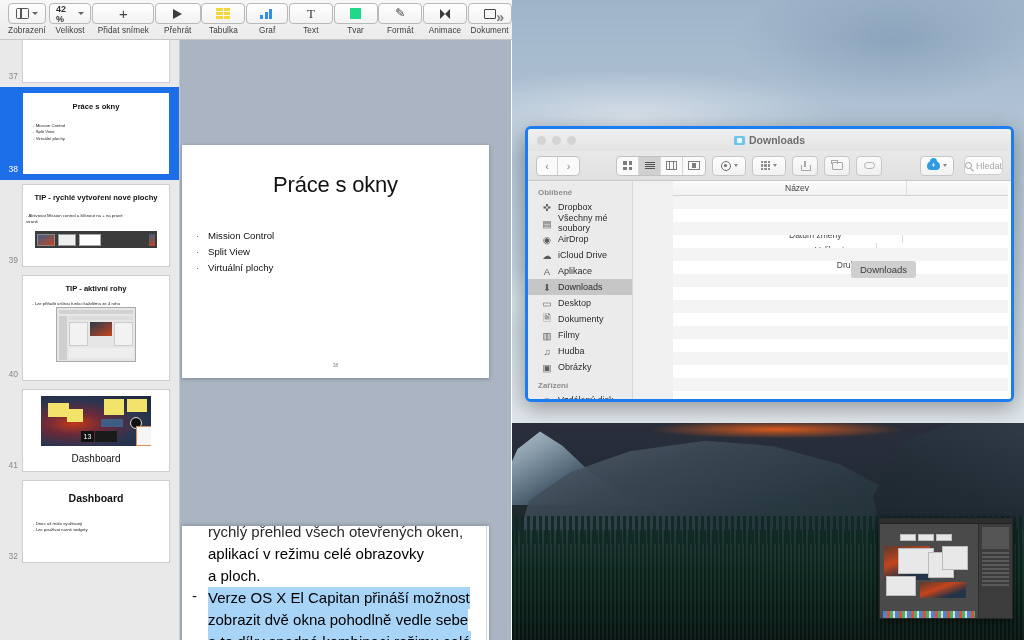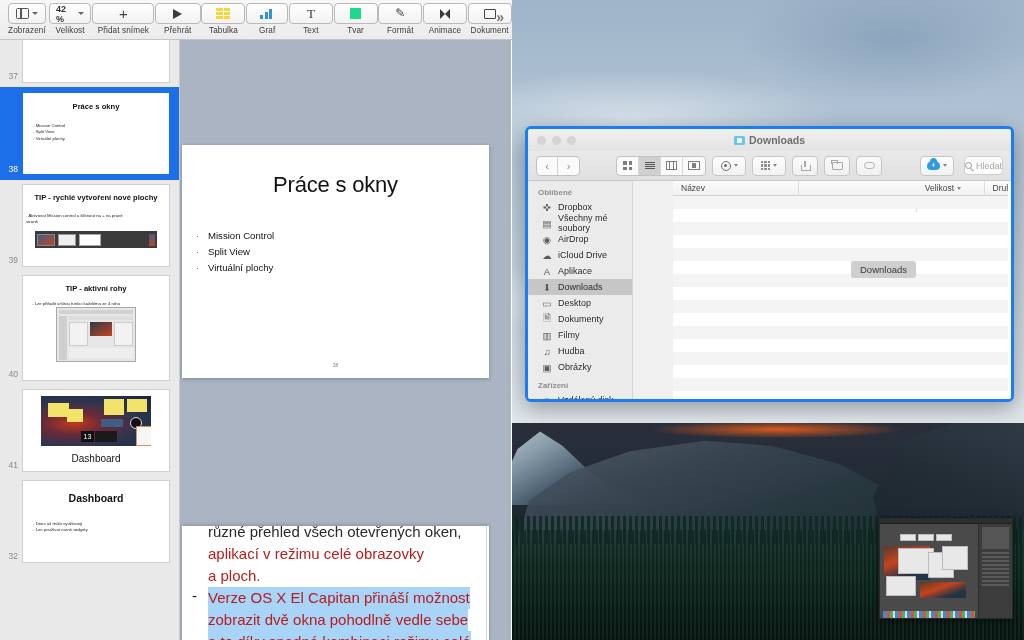--- a/index.html
+++ b/index.html
@@ -92,21 +92,21 @@
 
   
   .doc-pane {
     position:absolute; left:0; top:345px; width:331px; height:255px;
     background:#aab4c2; overflow:hidden;
   }
   .doc-page {
     position:absolute; left:2px; top:141px; width:307px; height:120px;
     background:#fff; box-shadow:0 -1px 4px rgba(0,0,0,.2); overflow:hidden;
   }
-  .doc-line { font-size:15px; color:#b91c1c; line-height:1.47; padding-left:26px; white-space:nowrap; }
+  .doc-line { font-size:15px; color:#000000; line-height:1.47; padding-left:26px; white-space:nowrap; }
   .doc-line.clipped { color:#2a2a2a; }
   .doc-line.hl { background:#a8d4f7; display:inline-block; padding-left:0; margin-left:26px; }
   .doc-dash { position:absolute; left:10px; font-size:15px; color:#1a1a1a; }
   .doc-scroll { position:absolute; right:0; top:0; width:3px; height:120px; background:#fff; border-left:1px solid #d6d6d6;}
 
   
   .desktop { position:absolute; left:512px; top:0; width:512px; height:640px; overflow:hidden; }
   .wall-sky {
     position:absolute; left:0; top:0; width:512px; height:428px;
     background:
@@ -235,21 +235,21 @@
   .sb-item {
     display:flex; align-items:center; gap:5px; padding:2px 0 2px 13px;
     font-size:9px; color:#2b2b2b; height:16px;
   }
   .sb-item.active { background:#c6c6c6; }
   .sb-ic { width:12px; height:12px; display:flex;align-items:center;justify-content:center; color:#5d5d5d; font-size:9.5px; flex-shrink:0;}
   .fd-content { flex:1; background:#fff; position:relative; overflow:hidden; }
   .fd-colhead {
     height:15px; background:linear-gradient(180deg,#fbfbfb,#f1f1f1);
     border-bottom:1px solid #d2d2d2; display:flex; align-items:center;
-    font-size:8.5px; color:#454545;
+    font-size:8.5px; color:#454545;flex-direction:column;
   }
   .ch { padding-left:8px; border-right:1px solid #dcdcdc; height:15px; line-height:15px; }
   .ch.c1{width:130px;} .ch.c2{width:122px;margin-top:32px;} .ch.c3{width:70px;display:flex;align-items:center;gap:3px;} .ch.c4{flex:1;border-right:none;}
   .rows { position:absolute; left:0; right:0; top:15px; bottom:0; }
   .row { height:13px; }
   .row.alt { background:#f4f4f4; }
   .drop-label {
     position:absolute; left:178px; top:80px;
     background:#cfcfcf; color:#3a3a3a; font-size:9.5px;
     padding:3px 9px; border-radius:3px;
@@ -473,21 +473,21 @@
           <ul class="sm-list">
             <li>Mission Control</li>
             <li>Split View</li>
             <li>Virtuální plochy</li>
           </ul>
           <div class="sm-num">38</div>
         </div>
 
         <div class="doc-pane">
           <div class="doc-page">
-            <div class="doc-line clipped" style="margin-top:-5px;">různé přehled všech otevřených oken,</div>
+            <div class="doc-line clipped" style="margin-top:-5px;">rychlý přehled všech otevřených oken,</div>
             <div class="doc-line">aplikací v režimu celé obrazovky</div>
             <div class="doc-line">a ploch.</div>
             <div style="position:relative;">
               <span class="doc-dash">-</span>
               <div class="doc-line hl">Verze OS X El Capitan přináší možnost</div>
             </div>
             <div class="doc-line hl">zobrazit dvě okna pohodlně vedle sebe</div>
             <div class="doc-line hl">a to díky snadné kombinaci režimu celé</div>
             
             <div class="doc-scroll"></div>

